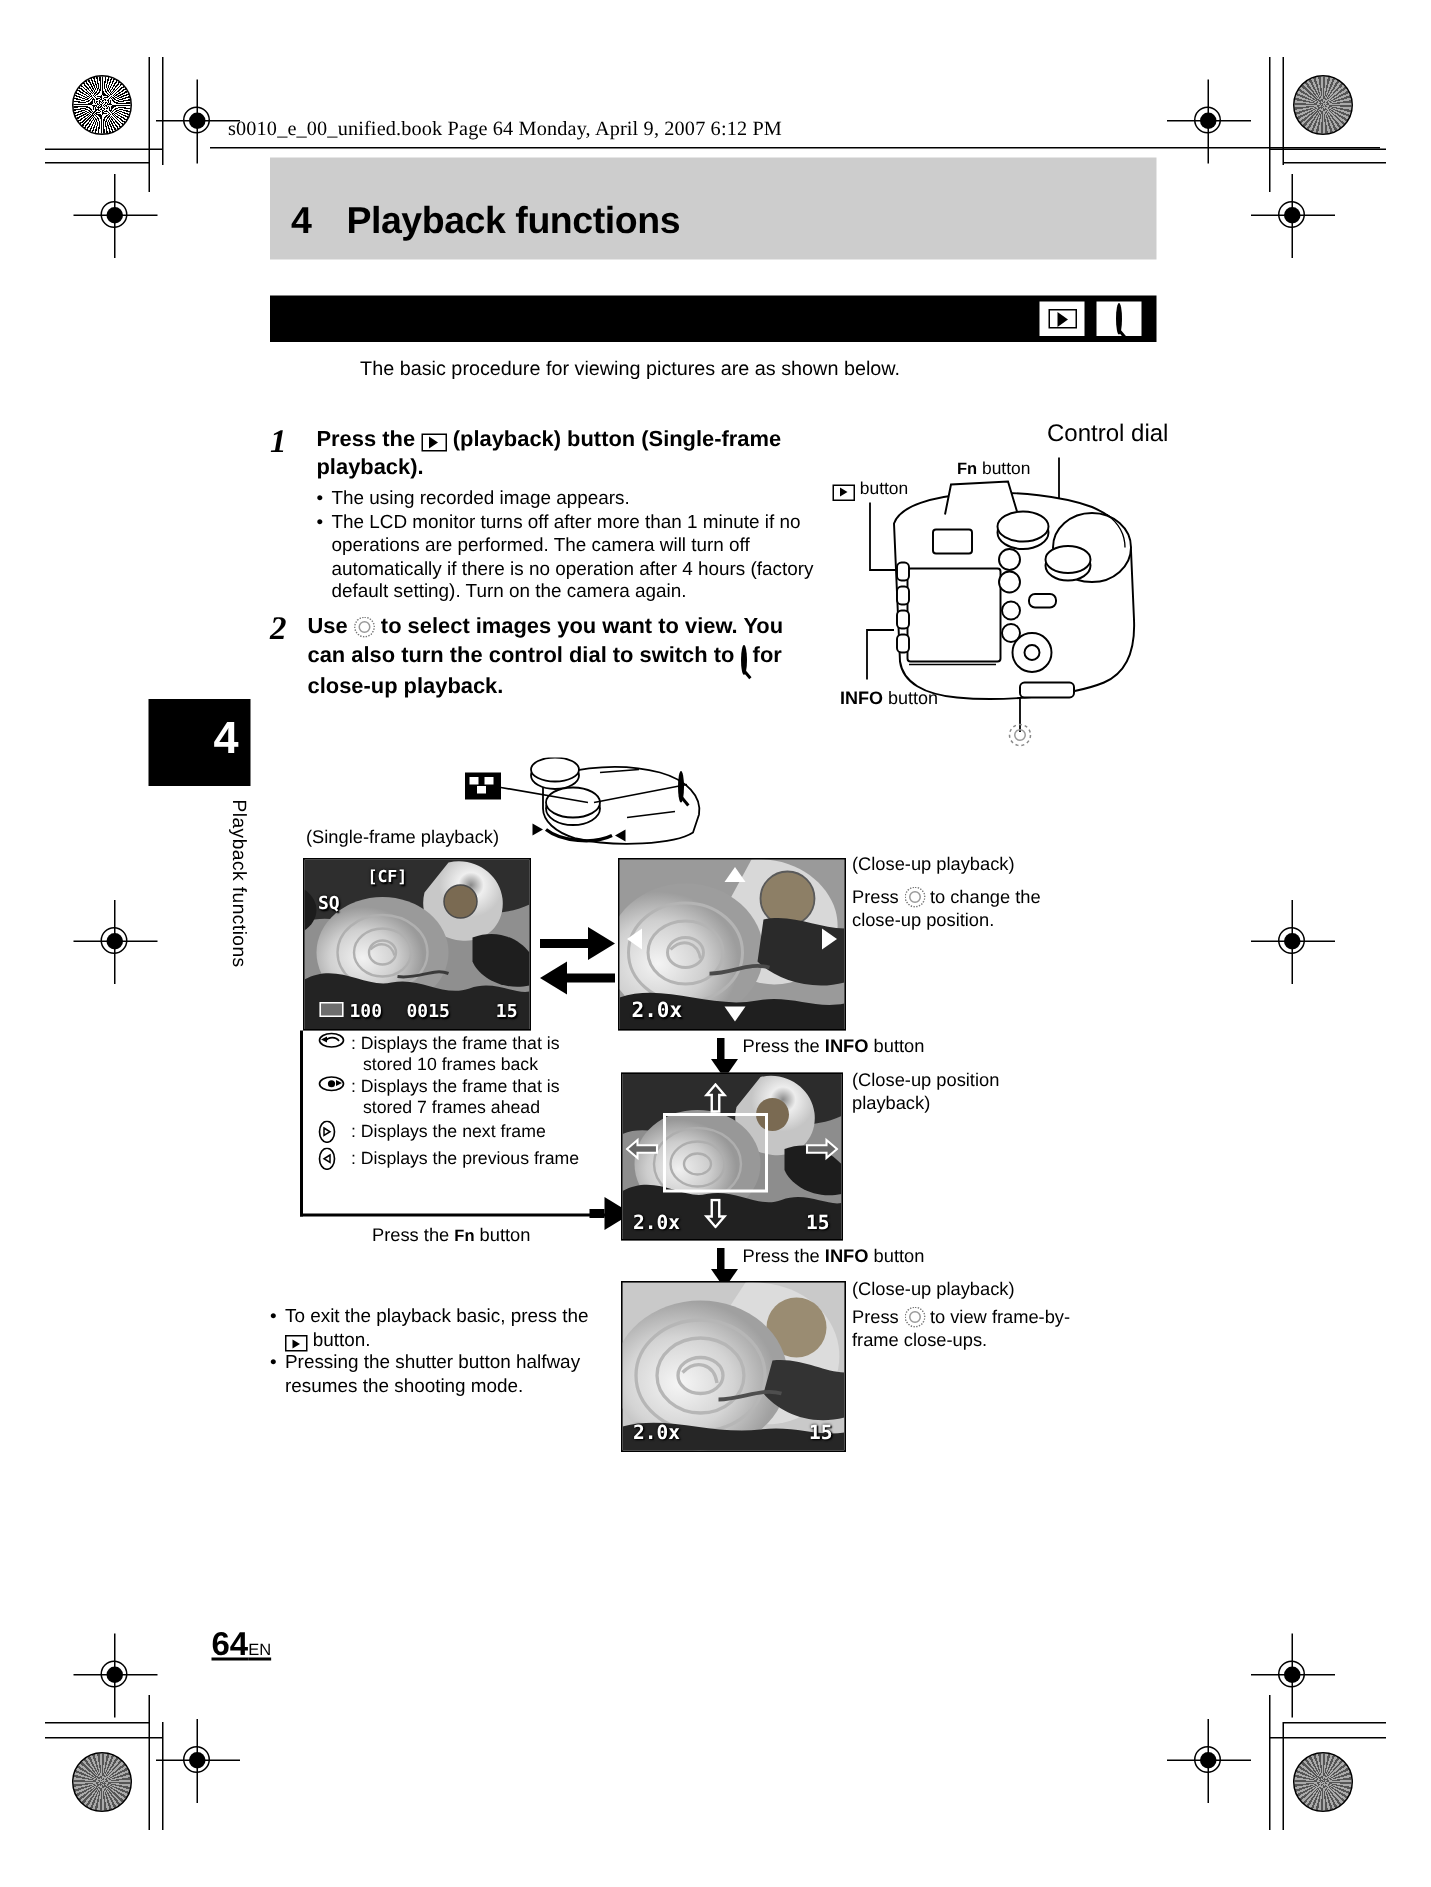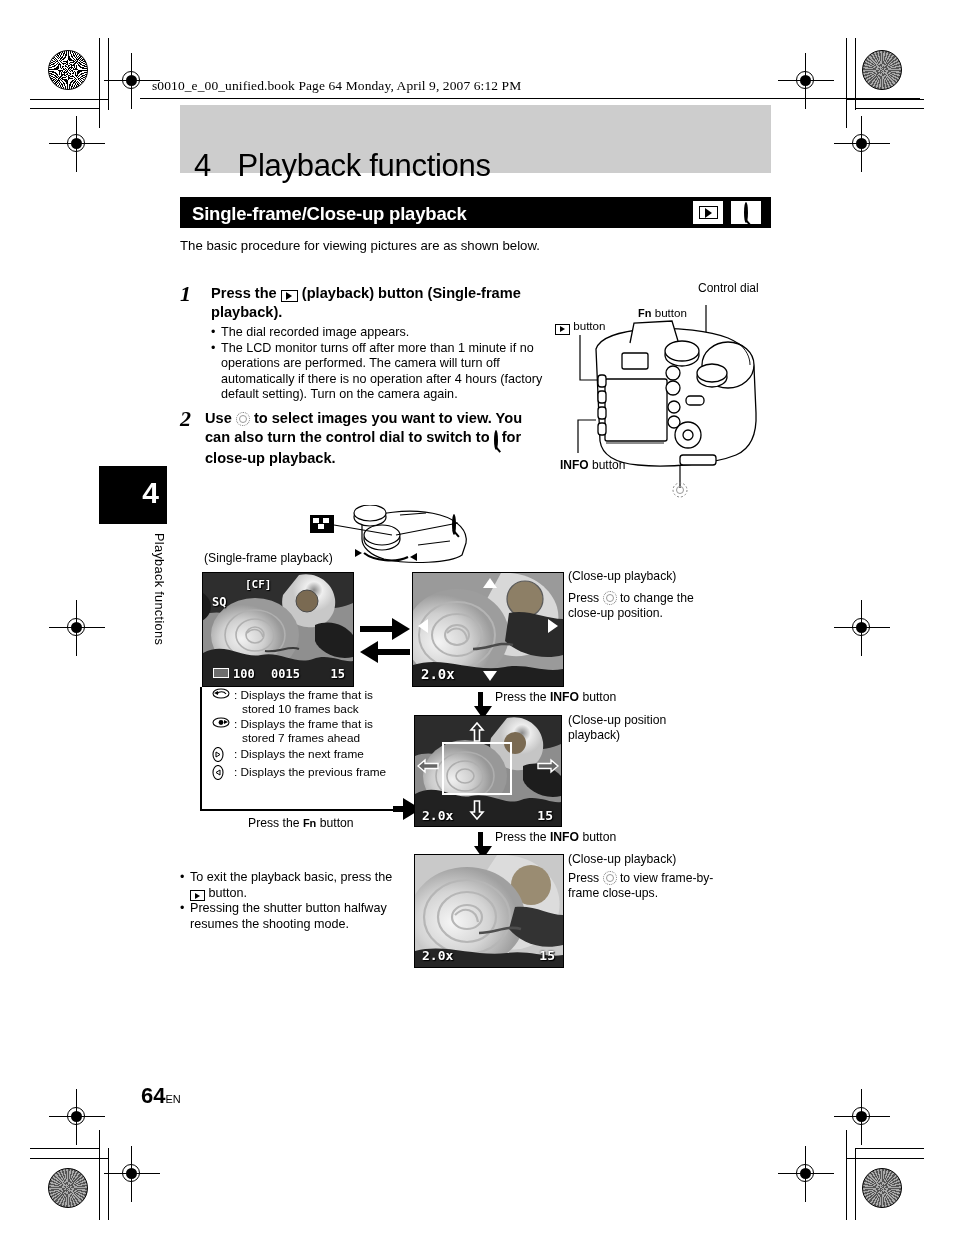--- a/index.html
+++ b/index.html
@@ -19,21 +19,21 @@
       background:
         repeating-conic-gradient(#000 0deg 3deg, #fff 3deg 6deg);
       border:1px solid #000;box-sizing:border-box;}
   .starburst.gray{background:
         repeating-conic-gradient(#555 0deg 5deg, #aaa 5deg 10deg);}
   .cropline{position:absolute;background:#000;}
 
   
   .filehdr{font-family:"Liberation Serif", serif;font-size:13.5px;letter-spacing:.1px;}
   .chapbar{background:#cdcdcd;}
-  .chaptitle{font-size:31px;font-weight:normal;letter-spacing:-0.3px;margin-top:15px;}
+  .chaptitle{font-size:25px;font-weight:bold;letter-spacing:-0.3px;}
 
   .sectbar{background:#000;color:#fff;}
   .secttitle{font-size:18.5px;font-weight:bold;letter-spacing:-0.2px;}
   .icbox{background:#fff;color:#000;display:flex;align-items:center;justify-content:center;}
 
   .body-text{font-size:13.2px;line-height:17px;}
   .stepnum{font-size:22px;font-weight:bold;font-style:italic;font-family:"Liberation Serif",serif;}
   .stephead{font-size:14.6px;font-weight:bold;line-height:18.5px;}
   .bullets{font-size:12.6px;line-height:15.6px;}
   .bul{display:flex;}
@@ -174,52 +174,51 @@
 
 <div class="abs chapbar" style="left:180px;top:105px;width:591px;height:68px;">
   <div class="abs chaptitle" style="left:14px;top:28px;">
     <span>4</span>
     <span style="display:inline-block;width:10px;"></span>
     <span>Playback functions</span>
   </div>
 </div>
 
 <div class="abs sectbar" style="left:180px;top:197px;width:591px;height:31px;">
-  <div class="abs secttitle" style="left:12px;top:6px;">Single-frame/Close-up playback</div>
   <div class="abs icbox" style="right:48px;top:4px;width:30px;height:23px;">
     <span class="pbicon" style="width:19px;height:13px;">
         <span class="tri"></span>
       </span>
   </div>
   <div class="abs icbox" style="right:10px;top:4px;width:30px;height:23px;">
     <span class="magn"><span class="lens" style="width:15px;height:15px;"></span><span class="hand"></span></span>
   </div>
 </div>
 
-<div class="abs body-text" style="left:180px;top:237px;width:420px;">
+<div class="abs body-text" style="left:180px;top:237px;width:420px;text-align:right;">
   <div>The basic procedure for viewing pictures are as shown below.</div>
 </div>
 
 <div class="abs chaptab" style="left:99px;top:466px;width:68px;height:58px;">
   <span class="abs" style="right:8px;top:10px;">4</span>
 </div>
 <div class="abs vtext" style="left:152px;top:533px;">Playback functions</div>
 
 <div class="abs stepnum" style="left:180px;top:281px;">1</div>
 <div class="abs stephead" style="left:211px;top:284px;width:320px;">
   <span>Press the</span>
   <span class="pbicon" style="width:17px;height:12px;">
       <span class="tri" style="border-left-width:6px;border-top-width:4px;border-bottom-width:4px;"></span>
     </span>
   <span>(playback) button (Single-frame playback).</span>
 </div>
 <div class="abs bullets" style="left:211px;top:325px;width:345px;">
   <div class="bul">
       <div class="b">•</div>
-    <div>The dial recorded image appears.</div>
+    <div>The using recorded image appears.</div>
     </div>
   <div class="bul">
       <div class="b">•</div>
     <div>The LCD monitor turns off after more than 1 minute if no operations are performed. The camera will turn off automatically if there is no operation after 4 hours (factory default setting). Turn on the camera again.</div>
     </div>
 </div>
 
 <div class="abs stepnum" style="left:180px;top:406px;">2</div>
 <div class="abs stephead" style="left:205px;top:409px;width:345px;">
   <span>Use</span>
@@ -279,21 +278,21 @@
       <path d="M178 60 C186 66 190 74 190 82"></path>
       <path d="M46 160 L104 160"></path>
     </g>
 
     <g transform="translate(113,200)">
       <circle cx="7" cy="7" r="7" fill="none" stroke="#888" stroke-width="1" stroke-dasharray="2 2"></circle>
       <circle cx="7" cy="7" r="3.5" fill="none" stroke="#999" stroke-width="1"></circle>
     </g>
   </svg>
 
-  <div class="abs" style="left:138px;top:-2px;font-size:12px;white-space:nowrap;">Control dial</div>
+  <div class="abs" style="left:138px;top:-2px;font-size:16px;white-space:nowrap;">Control dial</div>
   <div class="abs" style="left:78px;top:23px;font-size:11.6px;white-space:nowrap;">
     <span class="bold" style="font-size:11px;">Fn</span>
     <span>button</span>
   </div>
   <div class="abs" style="left:-5px;top:36px;font-size:11.6px;white-space:nowrap;">
     <span class="pbicon" style="width:15px;height:11px;">
         <span class="tri" style="border-left-width:5px;border-top-width:3.5px;border-bottom-width:3.5px;"></span>
       </span>
     <span>button</span>
   </div>
@@ -602,15 +601,15 @@
           <span class="tri" style="border-left-width:5px;border-top-width:3.5px;border-bottom-width:3.5px;"></span>
         </span>
       <span>button.</span></div>
     </div>
   <div class="bul">
       <div class="b">•</div>
     <div>Pressing the shutter button halfway resumes the shooting mode.</div>
     </div>
 </div>
 
-<div class="abs pageno" style="left:141px;top:1083px;">
+<div class="abs pageno" style="left:141px;top:1083px;text-decoration:underline;">
   <span>64</span><small>EN</small>
 </div>
 
 </body></html>

